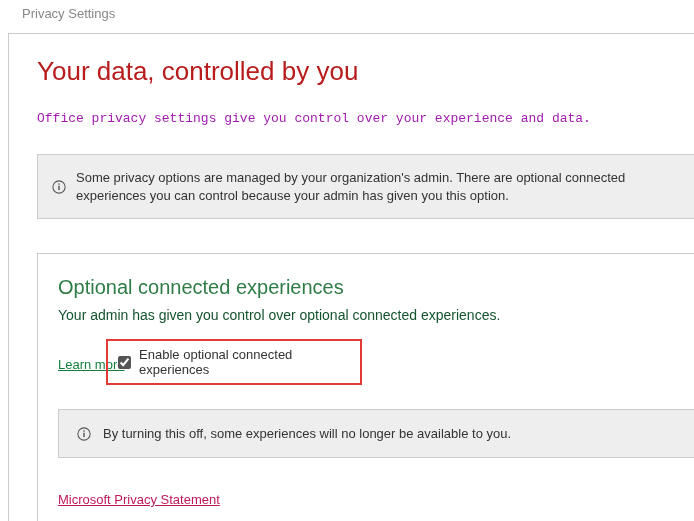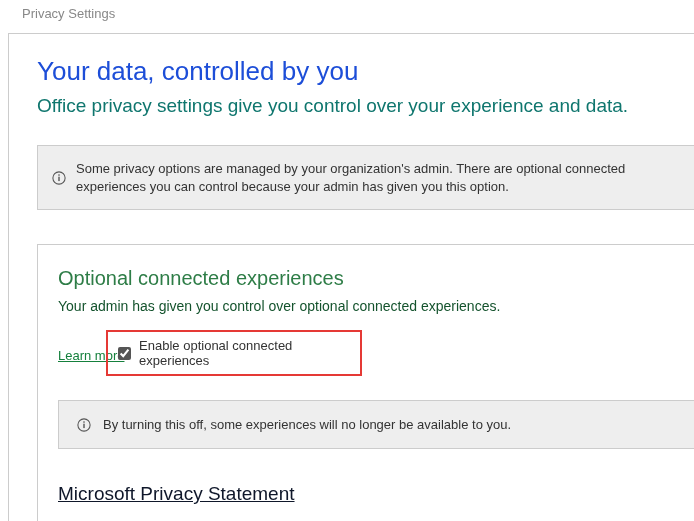--- a/index.html
+++ b/index.html
@@ -19,29 +19,30 @@
     }
     .main-frame {
       border: 1px solid #ccc;
       margin: 6px 0 0 8px;
       padding: 22px 0 20px 28px;
       height: 500px;
       border-right: none;
       border-bottom: none;
     }
     .page-heading {
-      color: #1d4ed8;
+      color: #b91c1c;
       font-size: 26px;
       font-weight: 400;
-      margin-bottom: 8px;
+      margin-bottom: 24px;
     }
     .page-subtext {
-      color: #0f766e;
-      font-size: 19px;
+      color: #a21caf;
+      font-size: 13px;
       margin-bottom: 28px;
+      font-family: Liberation Mono, monospace;
     }
     .info-banner {
       background: #eee;
       border: 1px solid #ccc;
       border-right: none;
       padding: 14px 16px 14px 14px;
       display: flex;
       align-items: center;
       gap: 10px;
       margin-bottom: 34px;
@@ -105,23 +106,23 @@
       background: #eee;
       border: 1px solid #ccc;
       border-right: none;
       padding: 16px 18px;
       display: flex;
       align-items: flex-end;
       gap: 12px;
       margin-bottom: 34px;
     }
     .footer-link {
-      color: #0f172a;
+      color: #be185d;
       text-decoration: underline;
-      font-size: 19px;
+      font-size: 13px;
       cursor: pointer;
     }
   </style>
 </head>
 <body>
 
 <div class="window-title">Privacy Settings</div>
 
 <div class="main-frame">
 

